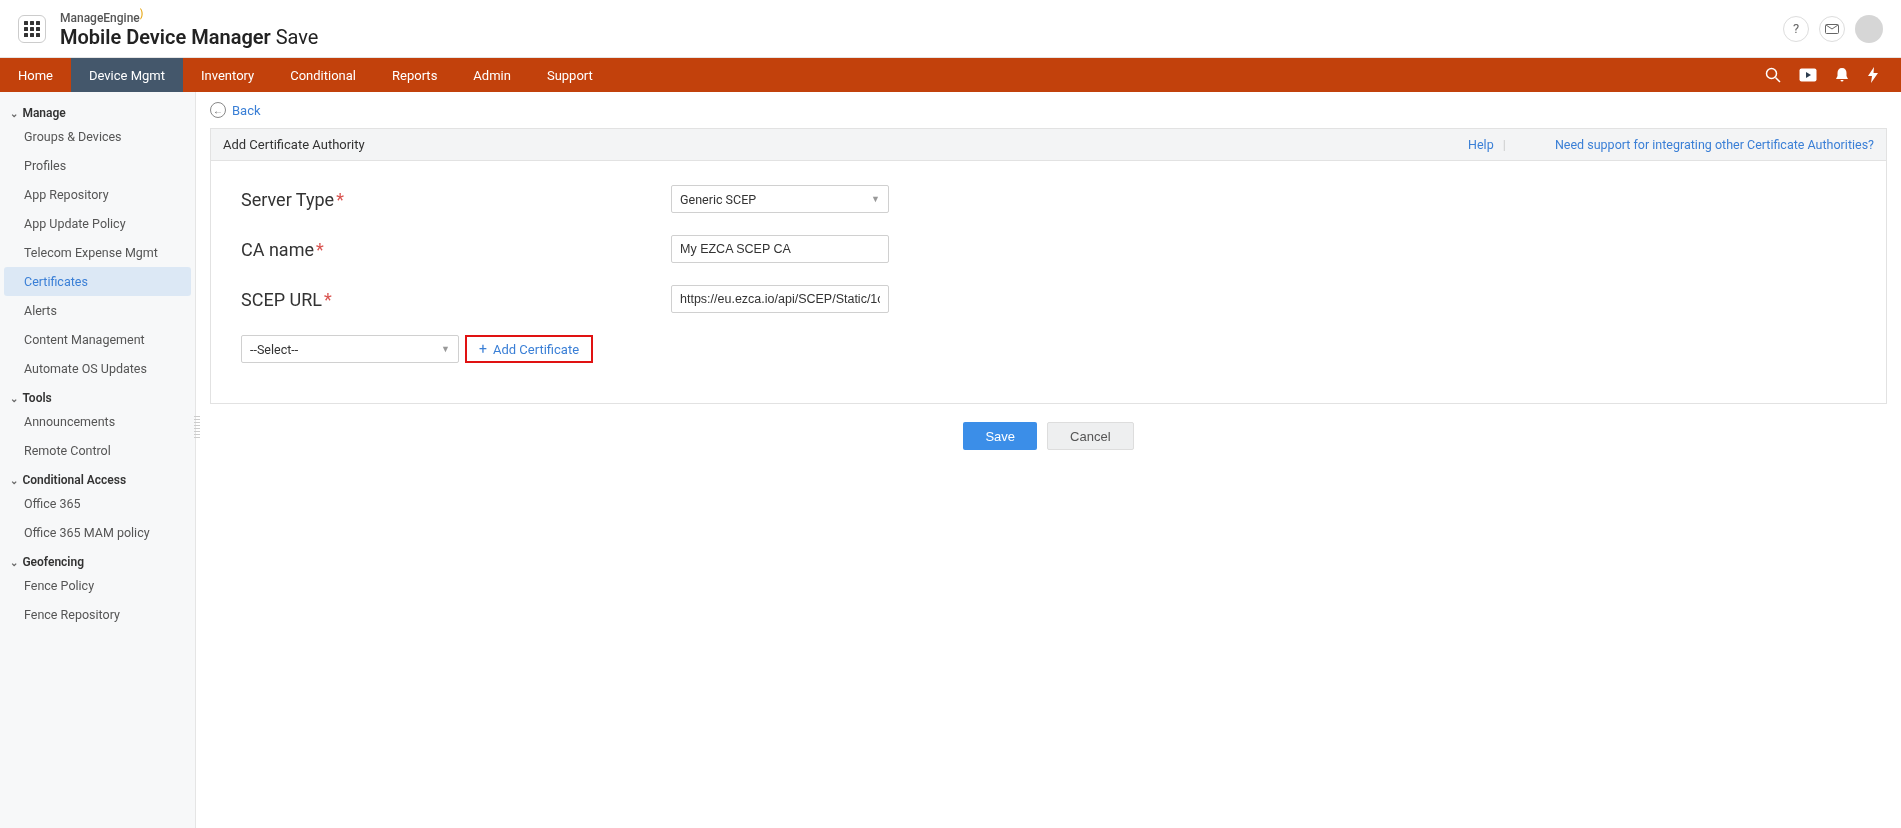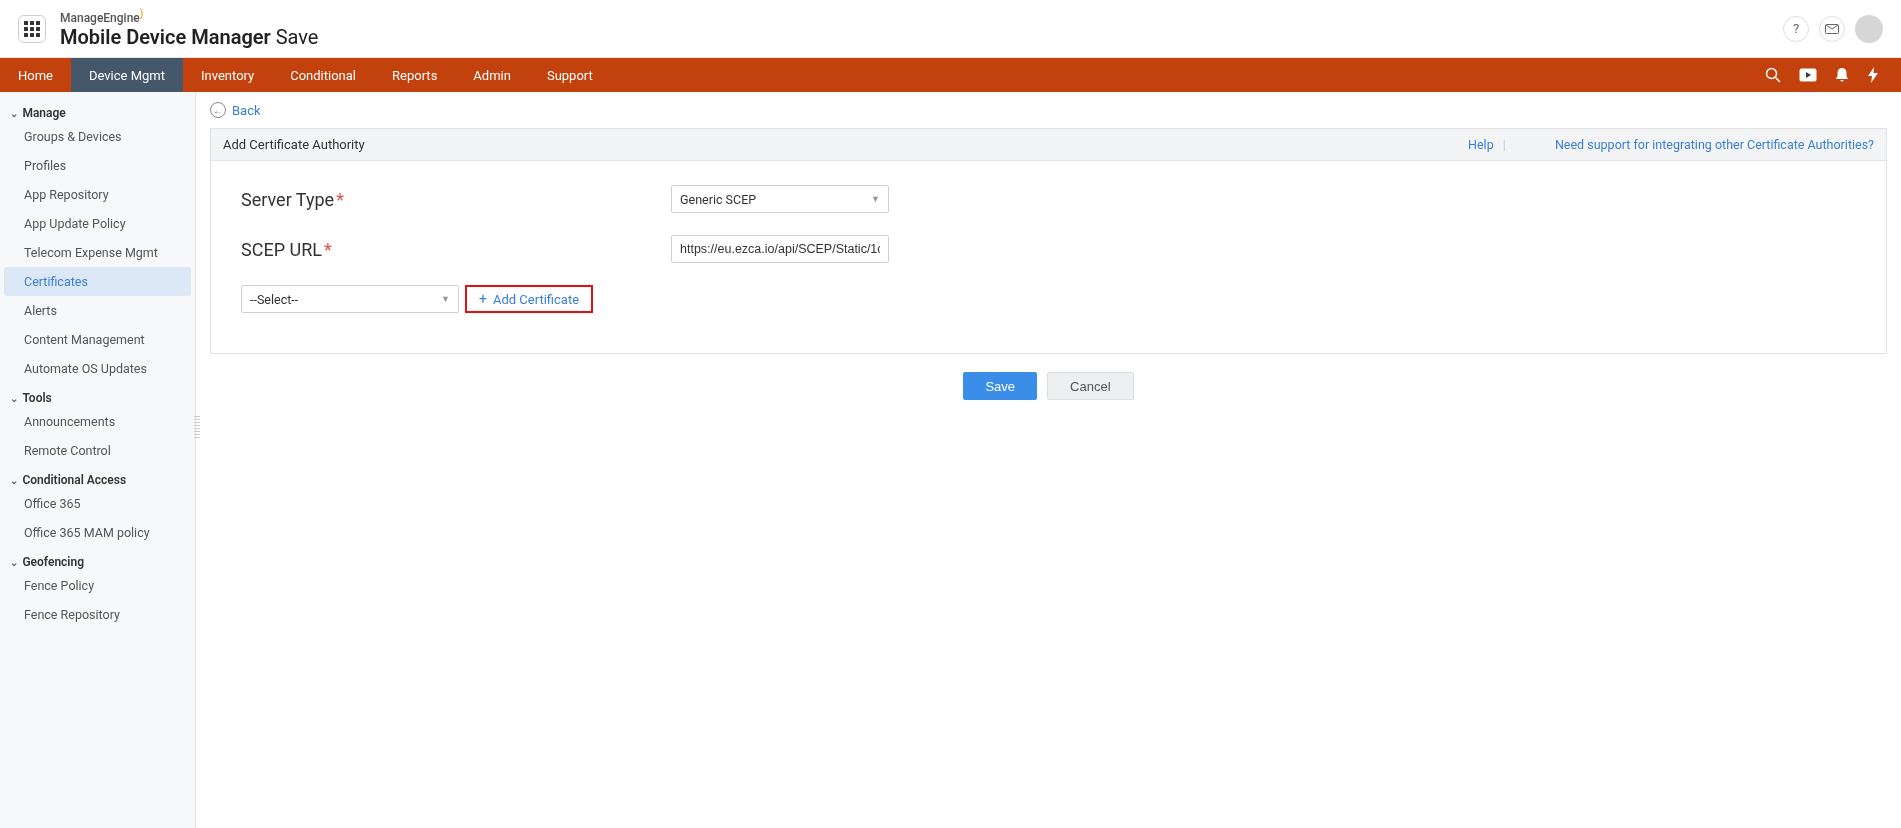--- a/index.html
+++ b/index.html
@@ -191,20 +191,24 @@
       </div>
       <div class="panel-body">
         <div class="form-row">
           <div class="form-label"><span>Server Type</span><span class="req">*</span></div>
           <div class="select-box wide">
             <span>Generic SCEP</span>
             <span class="select-caret">▼</span>
           </div>
         </div>
         <div class="form-row">
+          <div class="form-label"><span>CA name</span><span class="req">*</span></div>
+          <input class="input-box" value="My EZCA SCEP CA" style="">
+        </div>
+        <div class="form-row">
           <div class="form-label"><span>SCEP URL</span><span class="req">*</span></div>
           <input class="input-box" value="https://eu.ezca.io/api/SCEP/Static/1c3c6cea" style="">
         </div>
         <div class="form-row">
           <div class="select-box wide">
             <span>--Select--</span>
             <span class="select-caret">▼</span>
           </div>
           <div class="add-cert-btn">
             <span class="plus">+</span>

